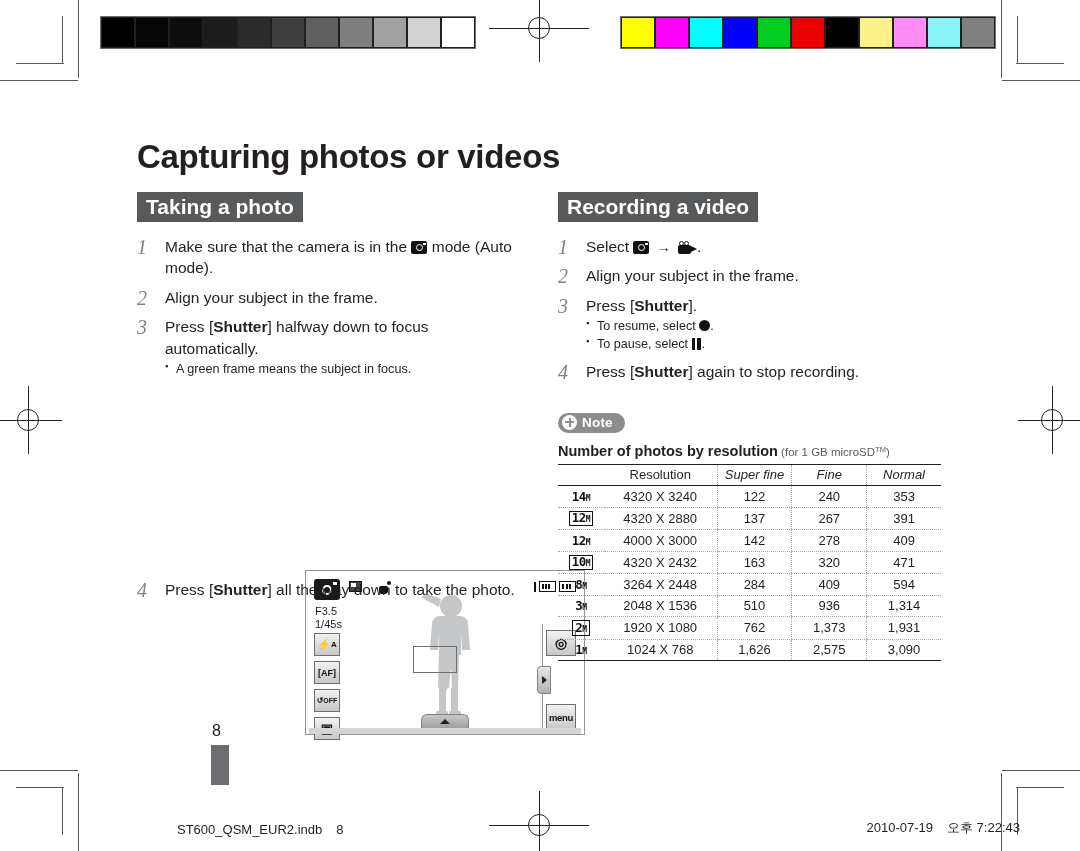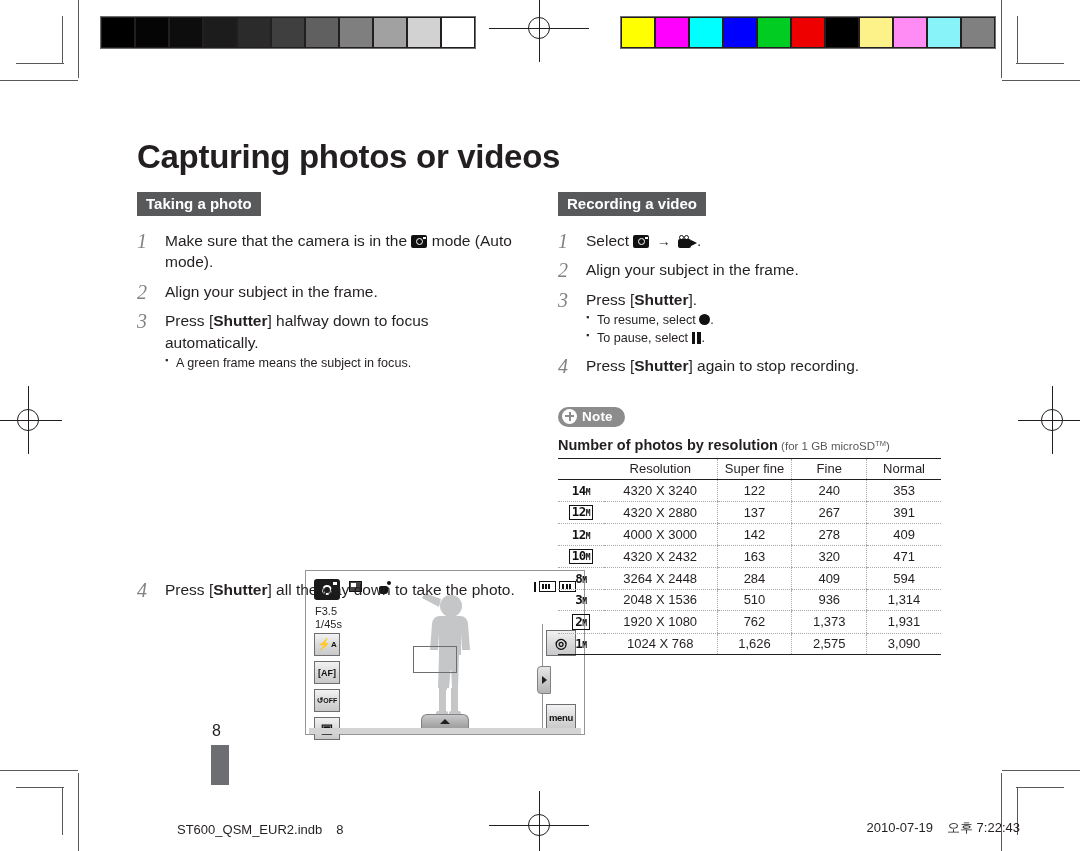--- a/index.html
+++ b/index.html
@@ -30,21 +30,21 @@
 
   
   .h1{position:absolute;left:137px;top:116px;font-size:33px;font-weight:bold;
       letter-spacing:-0.3px;color:#231f20;}
 
   .col{position:absolute;}
   .col.left{left:137px;top:192px;width:380px;}
   .col.right{left:558px;top:192px;width:385px;}
 
   .sechead{display:inline-block;background:#58595b;color:#ffffff;
-    font-size:15px;font-weight:bold;padding:4px 9px 5px 9px;line-height:1;}
+    font-size:21px;font-weight:bold;padding:4px 9px 5px 9px;line-height:1;}
 
   ol.steps{list-style:none;margin:14px 0 0 0;padding:0;}
   ol.steps>li{position:relative;padding-left:28px;margin-bottom:8px;
     font-size:15.5px;line-height:1.38;color:#231f20;}
   ol.steps>li .num{position:absolute;left:0;top:-2px;font-size:20px;color:#808285;
     font-style:italic;font-family:"Liberation Serif",serif;font-weight:normal;}
   ol.steps>li b{font-weight:bold;}
   ul.subs{list-style:none;margin:2px 0 0 0;padding:0;}
   ul.subs li{font-size:12.6px;line-height:1.4;color:#231f20;position:relative;padding-left:11px;}
   ul.subs li:before{content:"▪";position:absolute;left:0;top:-1px;font-size:9px;color:#231f20;}
@@ -135,21 +135,21 @@
 
   table.res{border-collapse:collapse;width:383px;margin-top:5px;font-size:13px;color:#231f20;}
   table.res th,table.res td{text-align:center;padding:2.5px 0 3px 0;}
   table.res thead th{border-top:1.4px solid #231f20;border-bottom:1.4px solid #231f20;
     font-weight:normal;font-size:13px;}
   table.res tbody td{border-bottom:1px dotted #a7a9ac;}
   table.res tbody tr:last-child td{border-bottom:1.4px solid #231f20;}
   table.res .cIcon{width:46px;}
   table.res .cRes{width:113px;}
   table.res .cN{width:74px;border-left:1px dotted #a7a9ac;}
-  table.res thead .cN{border-left:1px dotted #a7a9ac;}
+  table.res thead .cN{border-left:1px dotted #a7a9ac;font-style:italic;}
   .rico{display:inline-block;font-family:"DejaVu Sans Mono",monospace;font-size:12.5px;
     font-weight:bold;color:#111;letter-spacing:-0.5px;line-height:1;}
   .rico.boxed{border:1.4px solid #111;padding:0.5px 2px;}
   .rico sub{font-size:8px;vertical-align:0;}
   .tbl-foot{margin-top:9px;font-size:11.3px;line-height:1.38;color:#58595b;width:383px;}
 
   
   .pageno{position:absolute;left:212px;top:722px;font-size:16px;color:#231f20;}
   .pagebar{position:absolute;left:211px;top:745px;width:18px;height:40px;background:#6d6e71;}
 

